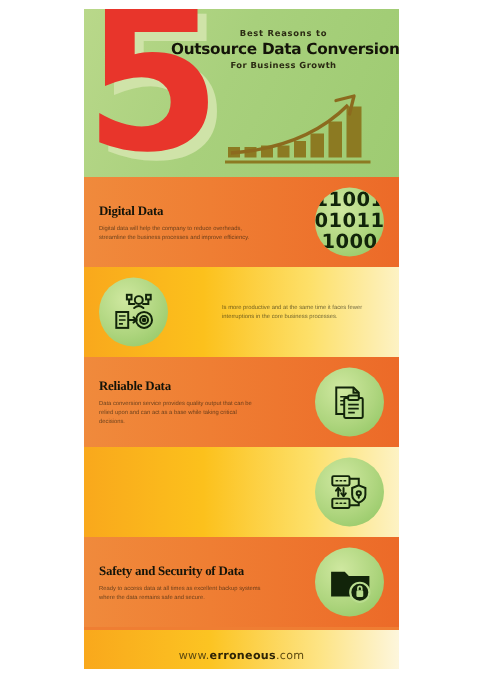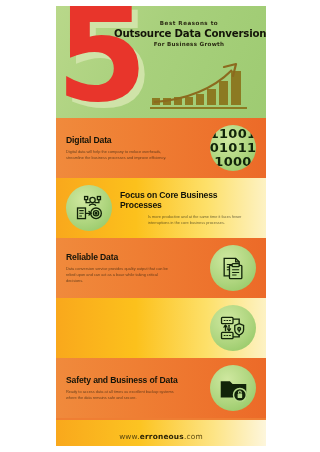--- a/index.html
+++ b/index.html
@@ -55,21 +55,21 @@
   .band.orange{background:linear-gradient(90deg,#f08a3c 0%,#ef7e33 40%,#ec6a28 100%);}
   .band.yellow{background:linear-gradient(90deg,#f9a81c 0%,#fcc11c 38%,#fde06a 72%,#fdf2c4 100%);}
   .band .inner{
     position:absolute;inset:0;display:flex;align-items:center;
     padding:0 10px;box-sizing:border-box;gap:8px;
   }
   .band.rev .inner{flex-direction:row-reverse;}
   .txt{flex:1;min-width:0;}
   .band.rev .txt{text-align:left;}
   .s-title{
-    font-family:Liberation Sans, sans-serif;
+    font-family:Liberation Serif, serif;
     font-weight:700;font-size:8.6px;line-height:1.18;
     color:#141409;margin:0 0 3px 0;letter-spacing:-.15px;
   }
   .s-body{
     font-family:"Liberation Sans",sans-serif;
     font-size:3.9px;line-height:1.55;margin:0;
     color:rgba(20,20,9,.62);max-width:108px;
   }
   .band.rev .s-body{margin-left:auto;margin-right:0;}
   .badge{
@@ -138,21 +138,20 @@
       </div>
       <div class="badge">
         <div class="binary">11001<br>01011<br>1000</div>
       </div>
     </div>
   </div>
 
   <div class="band yellow rev">
     <div class="inner">
       <div class="txt">
-        <h3 class="s-title">Focus on Core Business Processes</h3>
         <p class="s-body">Is more productive and at the same time it faces fewer interruptions in the core business processes.</p>
       </div>
       <div class="badge">
         <svg viewBox="0 0 34 34" width="30" height="30" fill="none" stroke="#12240a" stroke-width="1.5">
           <circle cx="21" cy="8" r="3"></circle>
           <path d="M17.5 14 q3.5-3 7 0" stroke-linecap="round"></path>
           <rect x="12" y="4" width="3.5" height="3.5"></rect>
           <rect x="26.5" y="4" width="3.5" height="3.5"></rect>
           <path d="M13.7 8 v3 h4" stroke-linecap="round"></path>
           <path d="M28.2 8 v3 h-4" stroke-linecap="round"></path>
@@ -204,21 +203,21 @@
           <circle cx="24" cy="18" r="1.6"></circle>
           <path d="M24 19.4 v2" stroke-linecap="round"></path>
         </svg>
       </div>
     </div>
   </div>
 
   <div class="band orange">
     <div class="inner">
       <div class="txt">
-        <h3 class="s-title">Safety and Business of Data</h3>
+        <h3 class="s-title">Safety and Security of Data</h3>
         <p class="s-body">Ready to access data at all times as excellent backup systems where the data remains safe and secure.</p>
       </div>
       <div class="badge">
         <svg viewBox="0 0 34 34" width="31" height="31">
           <path d="M3 9 h10 l3 3 h15 v15 h-28 z" fill="#12240a"></path>
           <circle cx="24" cy="24" r="7" fill="#12240a" stroke="#b9dd8e" stroke-width="1.6"></circle>
           <rect x="21.5" y="22.5" width="5" height="5" rx="1" fill="#b9dd8e"></rect>
           <path d="M22.6 22.5 v-1.4 a1.4 1.4 0 0 1 2.8 0 v1.4" fill="none" stroke="#b9dd8e" stroke-width="1.2"></path>
         </svg>
       </div>

